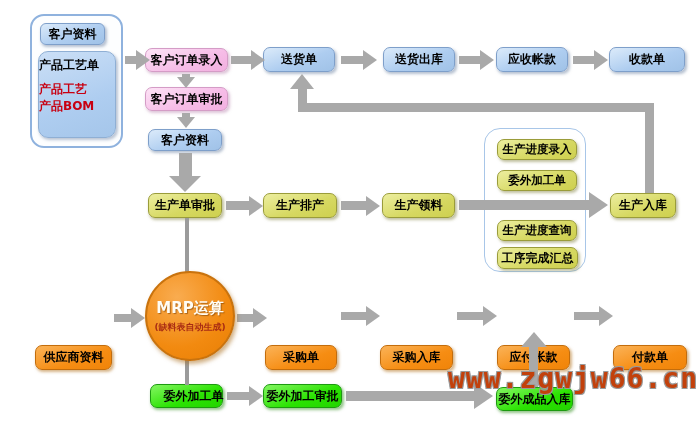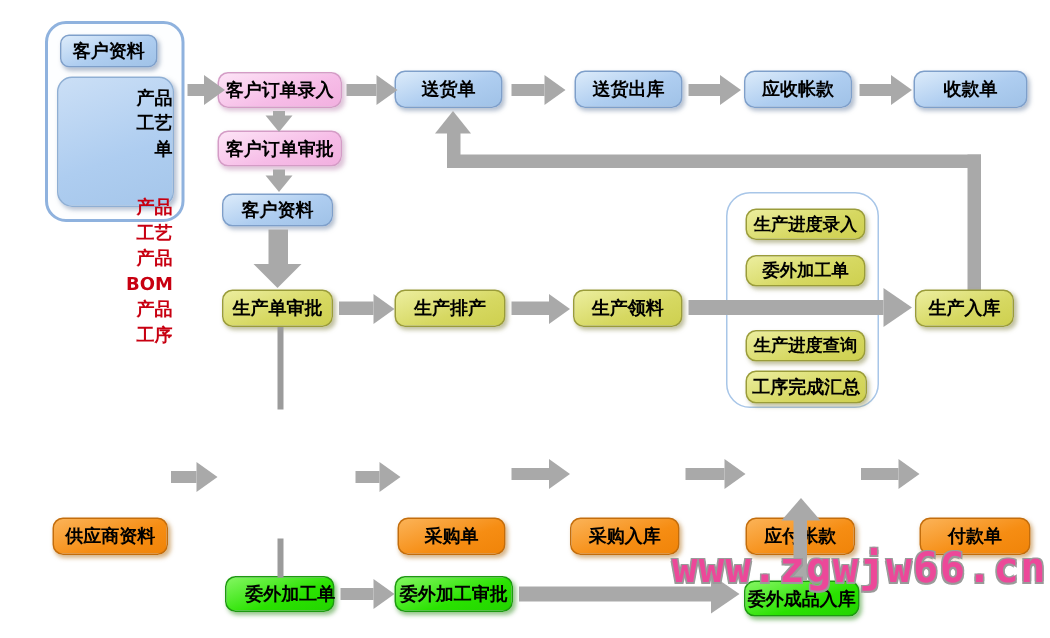--- a/index.html
+++ b/index.html
@@ -16,21 +16,21 @@
         border:1px solid #9a9c3a;box-shadow:1.5px 2px 3px rgba(140,140,80,.55);}
   .orange{background:linear-gradient(160deg,#fbb358 0%,#f68d13 60%,#f08409 100%);
         border:1px solid #c36d0c;box-shadow:1.5px 2px 3px rgba(180,120,40,.55);margin-top:42px;}
   .green{background:linear-gradient(160deg,#84f662 0%,#2ae201 60%,#23d400 100%);
         border:1px solid #1d9a10;box-shadow:1.5px 2px 3px rgba(40,140,20,.5);}
   .panel{position:absolute;box-sizing:border-box;background:#fdfeff;
          border:2px solid #8fb2de;border-radius:14px;}
   .subpanel{position:absolute;box-sizing:border-box;border-radius:10px;
          background:linear-gradient(160deg,#cbdff6 0%,#aecdf0 60%,#a5c6ea 100%);
          border:1px solid #8fafd4;box-shadow:1.5px 2px 3px rgba(120,140,170,.5);
-         text-align:right;padding-left:45px;}
+         text-align:left;}
   .subpanel-title{font-weight:bold;font-size:12px;color:#000;margin-top:5px;}
   .red-item{font-weight:bold;font-size:12px;color:#c80011;line-height:17px;}
   .mrp{position:absolute;border-radius:50%;box-sizing:border-box;
        background:radial-gradient(circle at 35% 28%,#f9ac50 0%,#f28a10 60%,#e87e04 100%);
        border:2px solid #c9730e;box-shadow:2px 3px 4px rgba(170,110,30,.55);
        display:flex;flex-direction:column;align-items:center;justify-content:center;}
   .mrp-label{font-weight:bold;font-size:15px;color:#fffdf5;text-shadow:1px 1px 1px rgba(120,60,0,.6);}
   .mrp-sub{font-weight:bold;font-size:9px;color:#a92c14;margin-top:3px;}
   .shaft{position:absolute;background:#a9a9a9;}
   .head{position:absolute;width:0;height:0;}
@@ -38,35 +38,34 @@
   .hr-big{border-top:13px solid transparent;border-bottom:13px solid transparent;border-left:19px solid #a9a9a9;}
   .hd{border-left:9px solid transparent;border-right:9px solid transparent;border-top:11px solid #a9a9a9;}
   .hd-big{border-left:16px solid transparent;border-right:16px solid transparent;border-top:16px solid #a9a9a9;}
   .hu{border-left:12px solid transparent;border-right:12px solid transparent;border-bottom:15px solid #a9a9a9;}
   .hu-big{border-left:13px solid transparent;border-right:13px solid transparent;border-bottom:15px solid #a9a9a9;}
   .thin{position:absolute;background:#9b9b9b;}
   .rpanel{position:absolute;box-sizing:border-box;background:#fff;
           border:1.5px solid #a8c6e8;border-radius:16px;}
   .watermark{position:absolute;left:448px;top:362px;width:252px;
              font-family:"DejaVu Sans Mono",monospace;font-weight:bold;font-size:28px;
-             color:#ec4899;letter-spacing:1px;z-index:60;
+             color:#c2410c;letter-spacing:1px;z-index:60;
              text-shadow:-1px -1px 0 #9a9a9a,1px -1px 0 #9a9a9a,-1px 1px 0 #9a9a9a,1px 1px 0 #9a9a9a;}
 </style>
 </head>
 <body>
 
 <div class="stage">
 
   <div class="panel" style="left:30px;top:14px;width:93px;height:134px;"></div>
   <div class="box blue" style="left:40px;top:23px;width:65px;height:22px;border-radius:6px;">客户资料</div>
   <div class="subpanel" style="left:38px;top:51px;width:78px;height:87px;">
     <div class="subpanel-title">产品工艺单</div>
-    <div class="red-item" style="margin-top:22px;">产品工艺</div>
+    <div class="red-item" style="margin-top:7px;">产品工艺</div>
     <div class="red-item">产品BOM</div>
-    <div class="red-item">产品工序</div>
   </div>
 
   <div class="box pink" style="left:145px;top:48px;width:83px;height:24px;">客户订单录入</div>
   <div class="box pink" style="left:145px;top:87px;width:83px;height:24px;">客户订单审批</div>
   <div class="box blue" style="left:148px;top:129px;width:74px;height:22px;">客户资料</div>
 
   <div class="box blue" style="left:263px;top:47px;width:72px;height:25px;">送货单</div>
   <div class="box blue" style="left:383px;top:47px;width:72px;height:25px;">送货出库</div>
   <div class="box blue" style="left:496px;top:47px;width:72px;height:25px;">应收帐款</div>
   <div class="box blue" style="left:609px;top:47px;width:76px;height:25px;">收款单</div>
@@ -75,20 +74,24 @@
   <div class="box yellow" style="left:263px;top:193px;width:74px;height:25px;">生产排产</div>
   <div class="box yellow" style="left:382px;top:193px;width:73px;height:25px;">生产领料</div>
   <div class="box yellow" style="left:610px;top:193px;width:66px;height:25px;z-index:12;">生产入库</div>
 
   <div class="rpanel" style="left:484px;top:128px;width:102px;height:144px;"></div>
   <div class="box yellow" style="left:497px;top:139px;width:80px;height:21px;font-size:11.5px;">生产进度录入</div>
   <div class="box yellow" style="left:497px;top:170px;width:80px;height:21px;font-size:11.5px;">委外加工单</div>
   <div class="box yellow" style="left:497px;top:220px;width:80px;height:21px;font-size:11.5px;">生产进度查询</div>
   <div class="box yellow" style="left:497px;top:247px;width:81px;height:22px;font-size:12px;">工序完成汇总</div>
 
+  <div class="mrp" style="left:145px;top:271px;width:90px;height:90px;z-index:10;">
+    <div class="mrp-label">MRP运算</div>
+    <div class="mrp-sub">(缺料表自动生成)</div>
+  </div>
 
   <div class="box orange" style="left:35px;top:303px;width:77px;height:25px;">供应商资料</div>
   <div class="box orange" style="left:265px;top:303px;width:72px;height:25px;">采购单</div>
   <div class="box orange" style="left:380px;top:303px;width:73px;height:25px;">采购入库</div>
   <div class="box orange" style="left:497px;top:303px;width:73px;height:25px;text-align:center;">应付帐款</div>
   <div class="box orange" style="left:613px;top:303px;width:74px;height:25px;">付款单</div>
 
   <div class="box green" style="left:150px;top:384px;width:73px;height:24px;padding-left:14px;">委外加工单</div>
   <div class="box green" style="left:263px;top:384px;width:79px;height:24px;">委外加工审批</div>
   <div class="box green" style="left:496px;top:387px;width:77px;height:24px;">委外成品入库</div>

